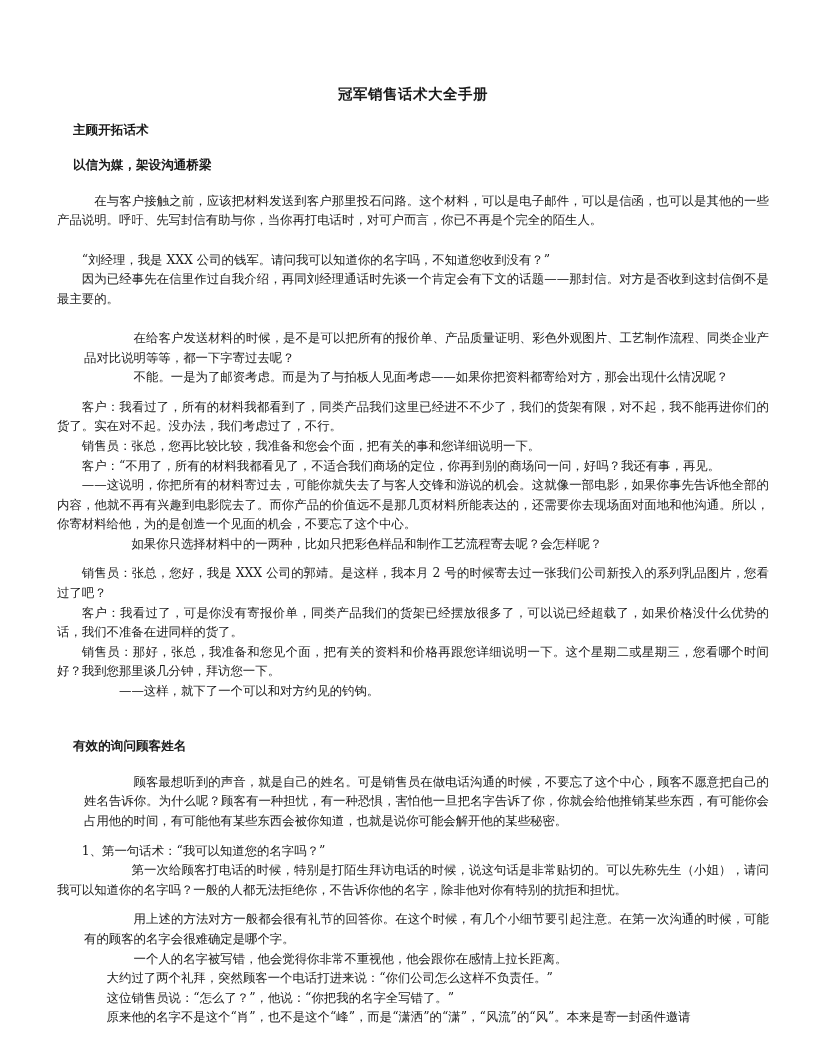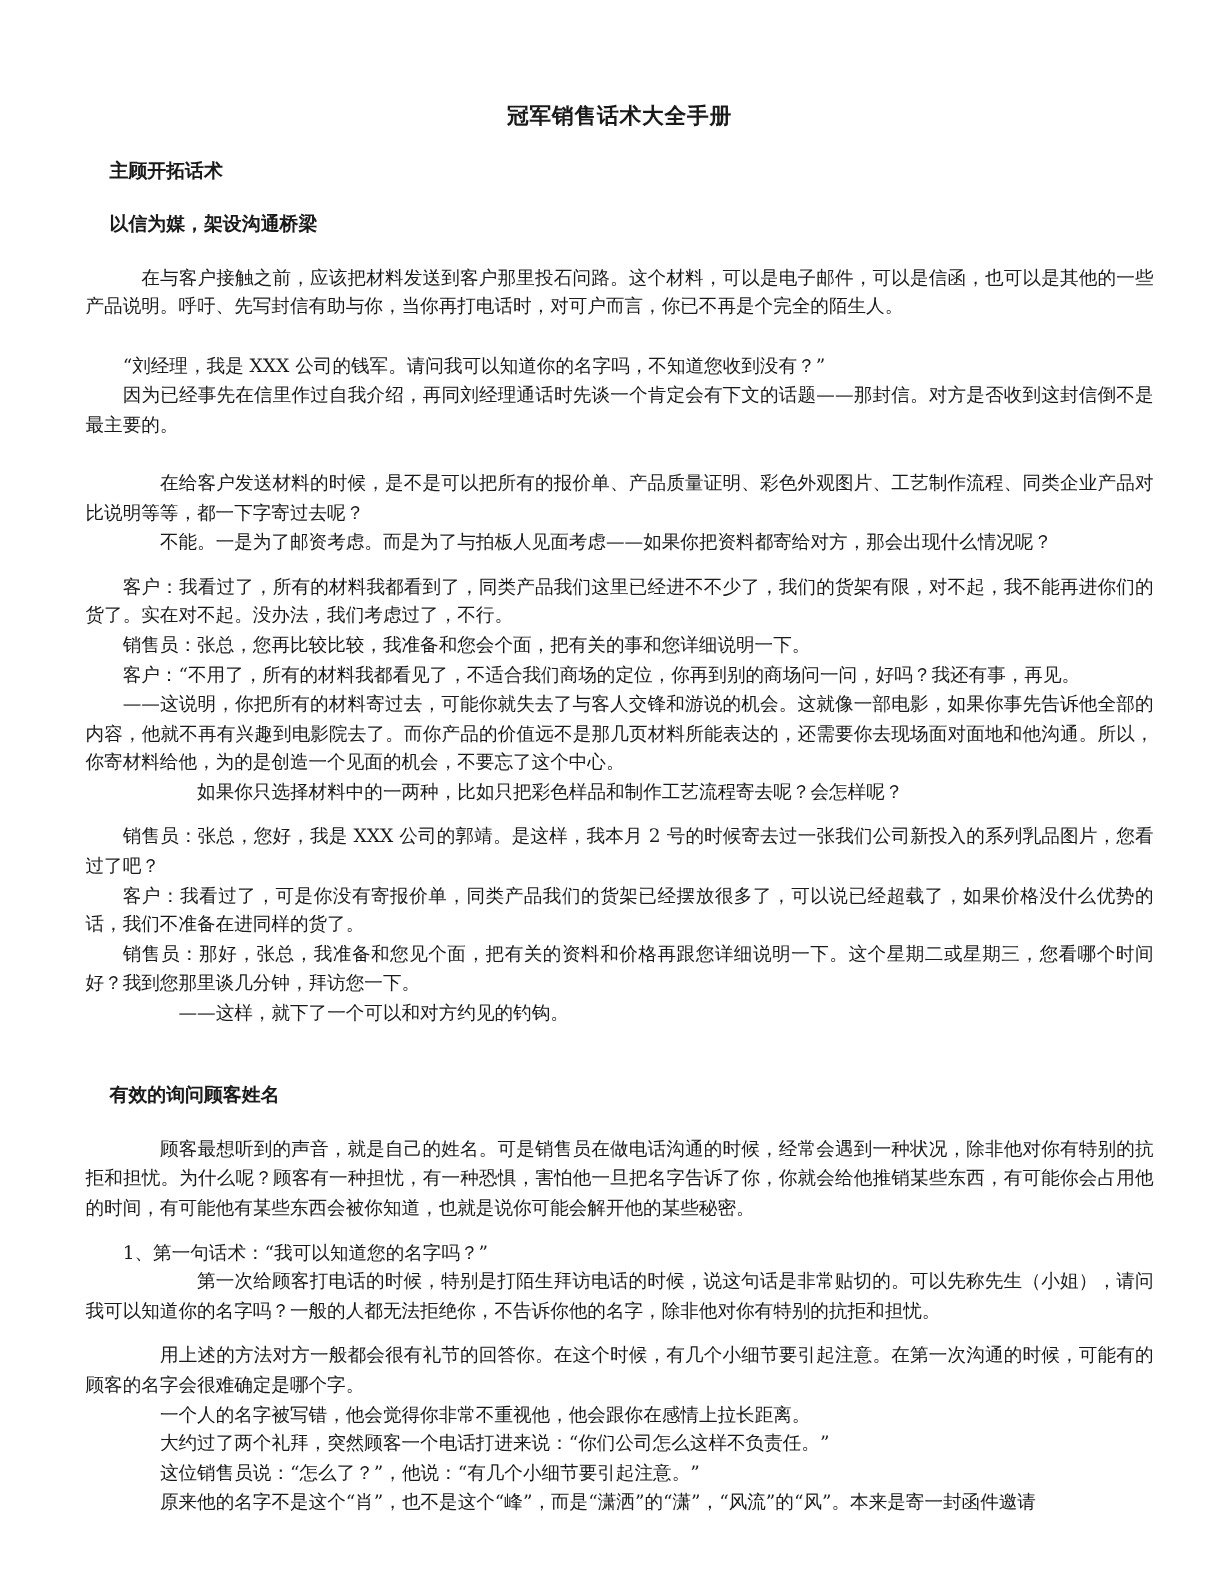--- a/index.html
+++ b/index.html
@@ -1,24 +1,24 @@
 <!DOCTYPE html>
 <html><head>
   <meta charset="utf-8">
   <style>
     html, body { margin: 0; padding: 0; background: #ffffff; }
     body { width: 816px; height: 1056px; position: relative; overflow: hidden;
            font-family: "DejaVu Serif", "Liberation Serif", serif; color: #1a1a1a; }
-    .page { position: absolute; left: 57px; top: 68px; width: 712px; font-size: 12.4px; line-height: 19.6px; }
+    .page { position: absolute; left: 57px; top: 84px; width: 712px; font-size: 12.4px; line-height: 19.6px; }
     .title { text-align: center; font-weight: bold; font-size: 14.5px; margin: 0 0 2px 0; letter-spacing: 0.5px; }
     .h { font-weight: bold; font-size: 12.6px; margin: 16px; }
     p { margin: 0; text-align: justify; }
     .i2 { text-indent: 2em; }
     .i3 { text-indent: 3em; }
-    .i4 { text-indent: 4em; }
+    .i4 { text-indent: 4em; margin-left: 27px; }
     .i5 { text-indent: 5em; }
     .i6 { text-indent: 6em; }
     .gap { height: 19.6px; }
     .gap-s { height: 10px; }
     .blue { color: #2e6db4; }
     .lbl { font-weight: bold; }
     .pad-l { padding-left: 4em; text-indent: 0; }
   </style>
 </head>
 <body>
@@ -40,23 +40,23 @@
   <p class="i2">客户：“不用了，所有的材料我都看见了，不适合我们商场的定位，你再到别的商场问一问，好吗？我还有事，再见。</p>
   <p class="i2">——这说明，你把所有的材料寄过去，可能你就失去了与客人交锋和游说的机会。这就像一部电影，如果你事先告诉他全部的内容，他就不再有兴趣到电影院去了。而你产品的价值远不是那几页材料所能表达的，还需要你去现场面对面地和他沟通。所以，你寄材料给他，为的是创造一个见面的机会，不要忘了这个中心。</p>
   <p class="i6">如果你只选择材料中的一两种，比如只把彩色样品和制作工艺流程寄去呢？会怎样呢？</p>
   <div class="gap-s"></div>
   <p class="i2">销售员：张总，您好，我是 XXX 公司的郭靖。是这样，我本月 2 号的时候寄去过一张我们公司新投入的系列乳品图片，您看过了吧？</p>
   <p class="i2">客户：我看过了，可是你没有寄报价单，同类产品我们的货架已经摆放很多了，可以说已经超载了，如果价格没什么优势的话，我们不准备在进同样的货了。</p>
   <p class="i2">销售员：那好，张总，我准备和您见个面，把有关的资料和价格再跟您详细说明一下。这个星期二或星期三，您看哪个时间好？我到您那里谈几分钟，拜访您一下。</p>
   <p class="i5">——这样，就下了一个可以和对方约见的钓钩。</p>
   <div class="gap"></div>
   <div class="h">有效的询问顾客姓名</div>
-  <p class="i4">顾客最想听到的声音，就是自己的姓名。可是销售员在做电话沟通的时候，经常会遇到一种状况，除非他对你有特别的抗拒和担忧。为什么呢？顾客有一种担忧，有一种恐惧，害怕他一旦把名字告诉了你，你就会给他推销某些东西，有可能你会占用他的时间，有可能他有某些东西会被你知道，也就是说你可能会解开他的某些秘密。</p>
+  <p class="i4">顾客最想听到的声音，就是自己的姓名。可是销售员在做电话沟通的时候，不要忘了这个中心，顾客不愿意把自己的姓名告诉你。为什么呢？顾客有一种担忧，有一种恐惧，害怕他一旦把名字告诉了你，你就会给他推销某些东西，有可能你会占用他的时间，有可能他有某些东西会被你知道，也就是说你可能会解开他的某些秘密。</p>
   <div class="gap-s"></div>
   <p class="i2">1、第一句话术：“我可以知道您的名字吗？”</p>
   <p class="i6">第一次给顾客打电话的时候，特别是打陌生拜访电话的时候，说这句话是非常贴切的。可以先称先生（小姐），请问我可以知道你的名字吗？一般的人都无法拒绝你，不告诉你他的名字，除非他对你有特别的抗拒和担忧。</p>
   <div class="gap-s"></div>
   <p class="i4">用上述的方法对方一般都会很有礼节的回答你。在这个时候，有几个小细节要引起注意。在第一次沟通的时候，可能有的顾客的名字会很难确定是哪个字。</p>
   <p class="i4">一个人的名字被写错，他会觉得你非常不重视他，他会跟你在感情上拉长距离。</p>
   <p class="pad-l">大约过了两个礼拜，突然顾客一个电话打进来说：“你们公司怎么这样不负责任。”</p>
-  <p class="pad-l">这位销售员说：“怎么了？”，他说：“有几个小细节要引起注意。”</p>
+  <p class="pad-l">这位销售员说：“怎么了？”，他说：“你把我的名字全写错了。”</p>
   <p class="pad-l">原来他的名字不是这个“肖”，也不是这个“峰”，而是“潇洒”的“潇”，“风流”的“风”。本来是寄一封函件邀请</p>
 </div>
 
 </body></html>

